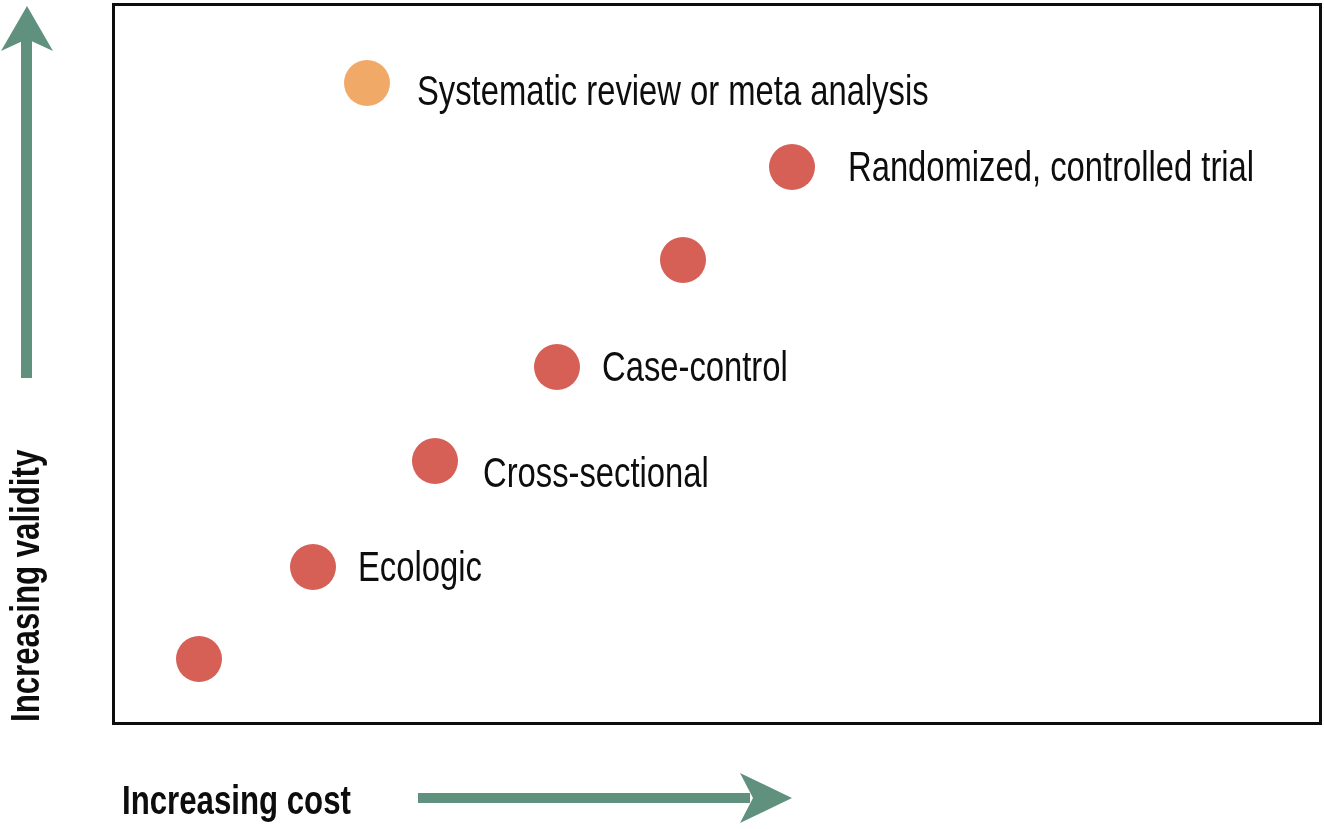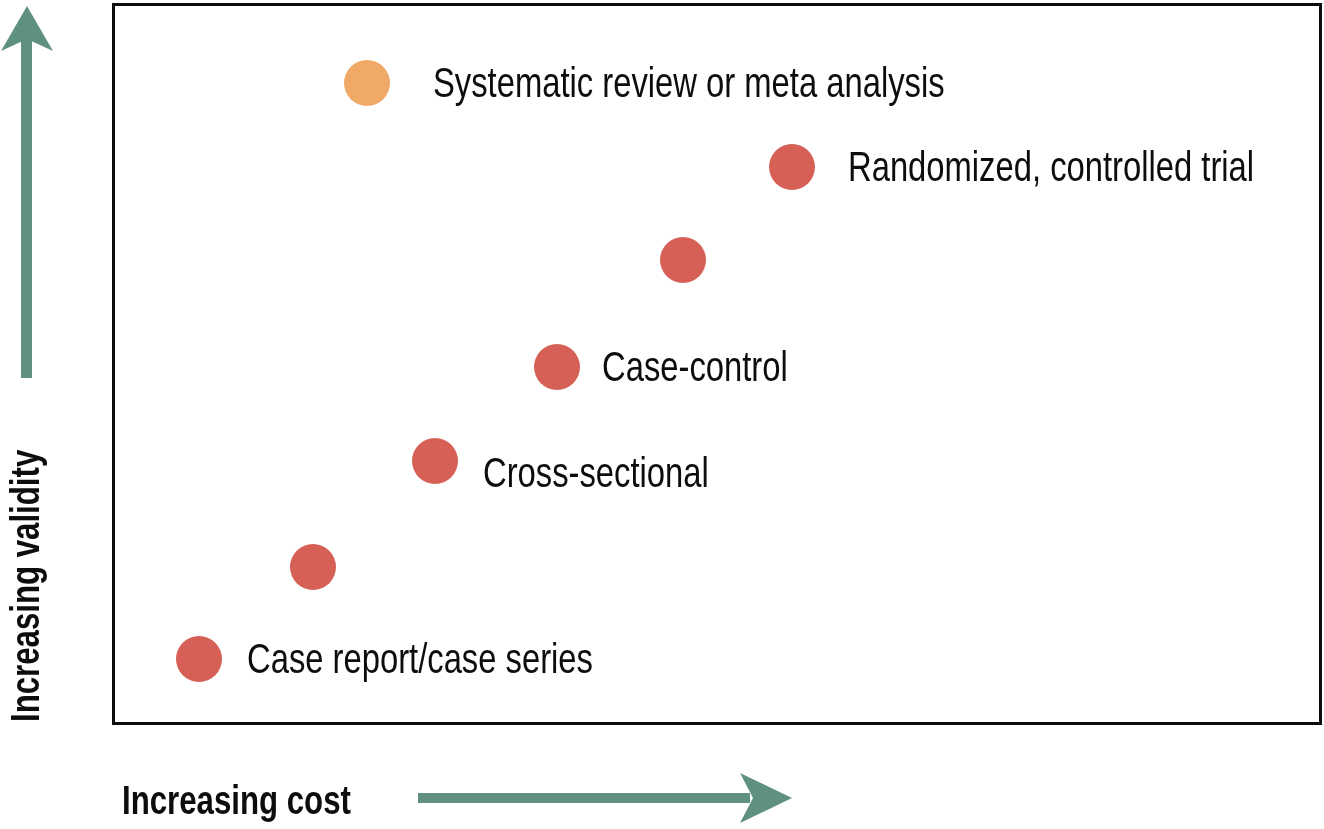--- a/index.html
+++ b/index.html
@@ -35,31 +35,31 @@
   </svg>
 
   <div class="axis-label y-label">
     <span class="cond">Increasing validity</span>
   </div>
 
   <div class="plot-box" style="border-color: rgb(13, 13, 13);"></div>
 
   <div class="plot-area">
       <div class="dot" style="left: 344px; top: 60px; background: rgb(240, 169, 103);"></div>
-      <div class="pt-label" style="left: 417px; top: 60px; margin-left: 16px;"><span class="cond">Systematic review or meta analysis</span></div>
+      <div class="pt-label" style="left: 417px; top: 68px;"><span class="cond">Systematic review or meta analysis</span></div>
       <div class="dot" style="left: 769px; top: 144px; background: rgb(214, 95, 86);"></div>
       <div class="pt-label" style="left: 848px; top: 144px;"><span class="cond">Randomized, controlled trial</span></div>
       <div class="dot" style="left: 660px; top: 237px; background: rgb(214, 95, 86);"></div>
       <div class="dot" style="left: 534px; top: 344px; background: rgb(214, 95, 86);"></div>
       <div class="pt-label" style="left: 602px; top: 344px; text-align: center;"><span class="cond">Case-control</span></div>
       <div class="dot" style="left: 412px; top: 438px; background: rgb(214, 95, 86);"></div>
       <div class="pt-label" style="left: 483px; top: 438px; margin-top: 12px;"><span class="cond">Cross-sectional</span></div>
       <div class="dot" style="left: 290px; top: 544px; background: rgb(214, 95, 86);"></div>
+      <div class="pt-label" style="left: 358px; top: 544px;"><span class="cond">Ecologic</span></div>
       <div class="dot" style="left: 176px; top: 636px; background: rgb(214, 95, 86);"></div>
-      <div class="pt-label" style="left: 247px; top: 636px;"><span class="cond">Case report/case series</span></div>
     </div>
 
   <div class="axis-label x-label">
     <span class="cond">Increasing cost</span>
   </div>
 
   <svg class="x-arrow" viewBox="0 0 380 56" xmlns="http://www.w3.org/2000/svg" aria-hidden="true">
     <rect class="arrow-fill" x="0" y="23" width="332" height="10" fill="#60917f"></rect>
     <polygon class="arrow-fill" points="374,28 322,3 335,28 322,53" fill="#60917f"></polygon>
   </svg>

